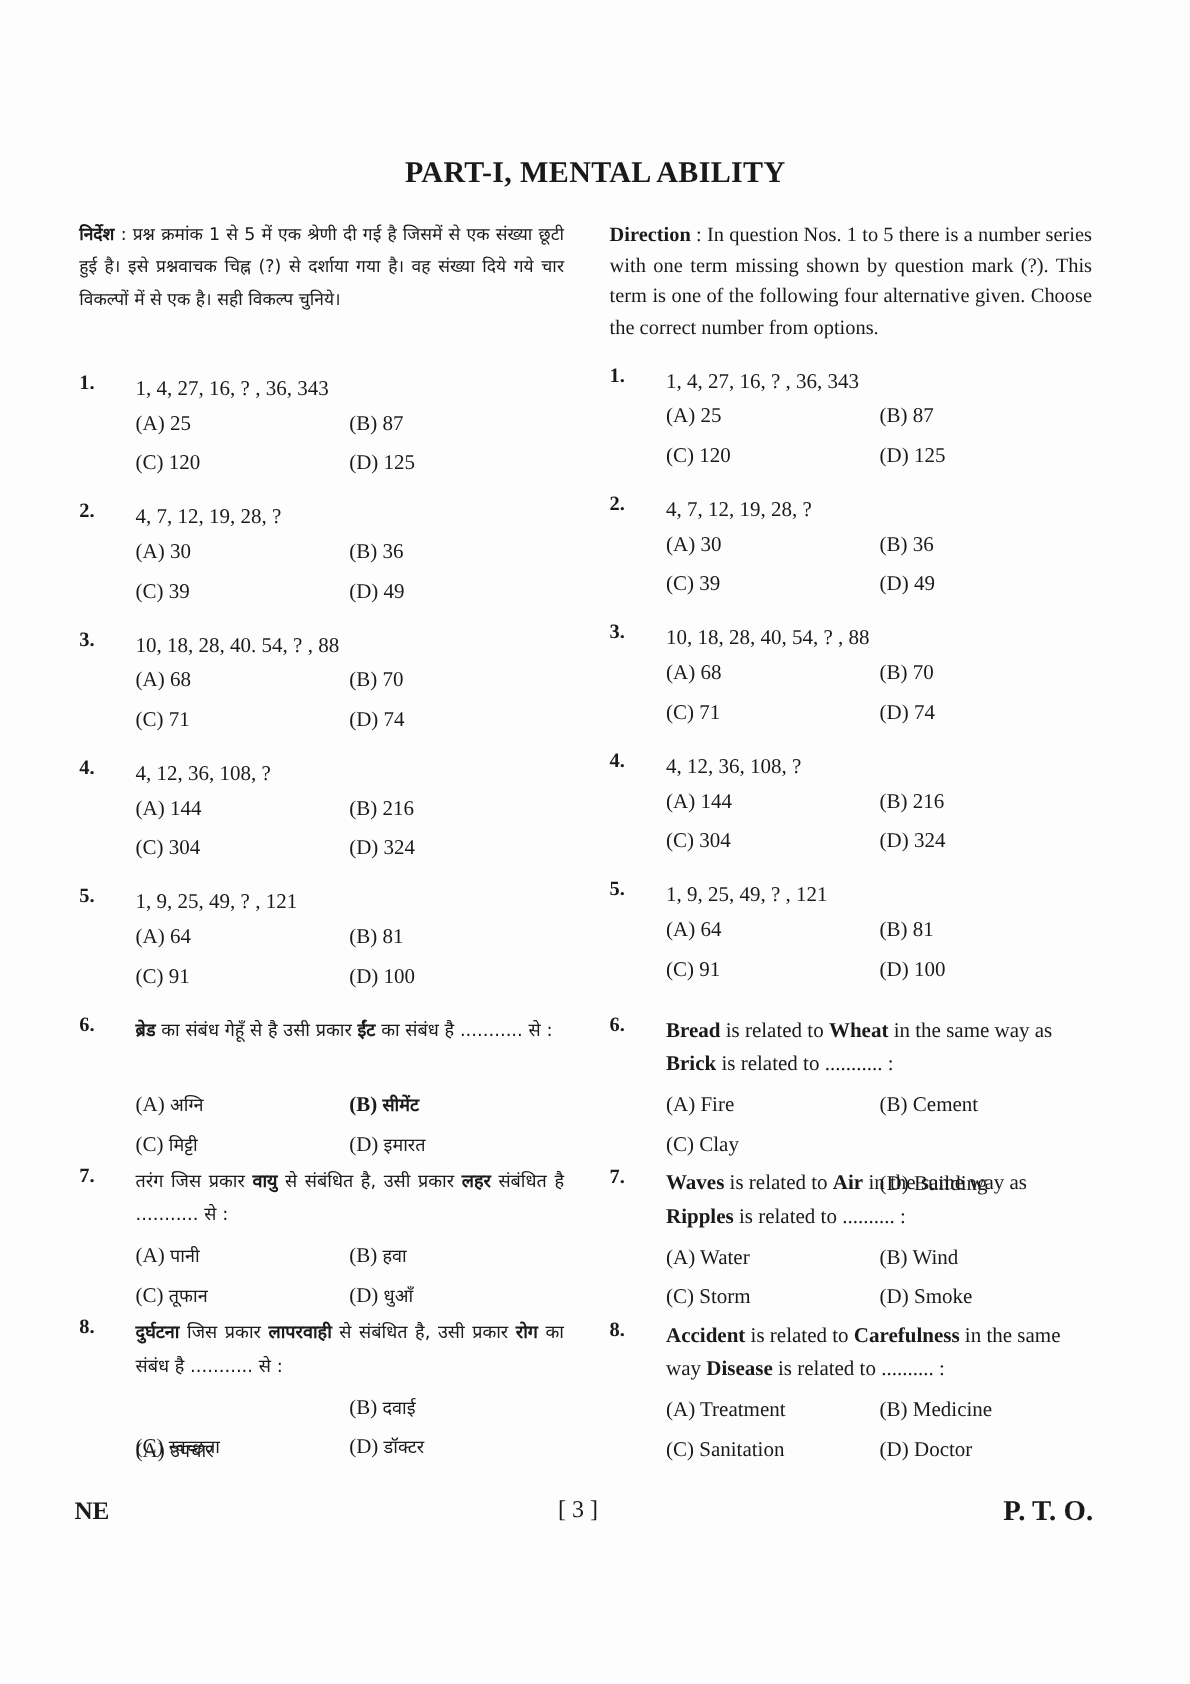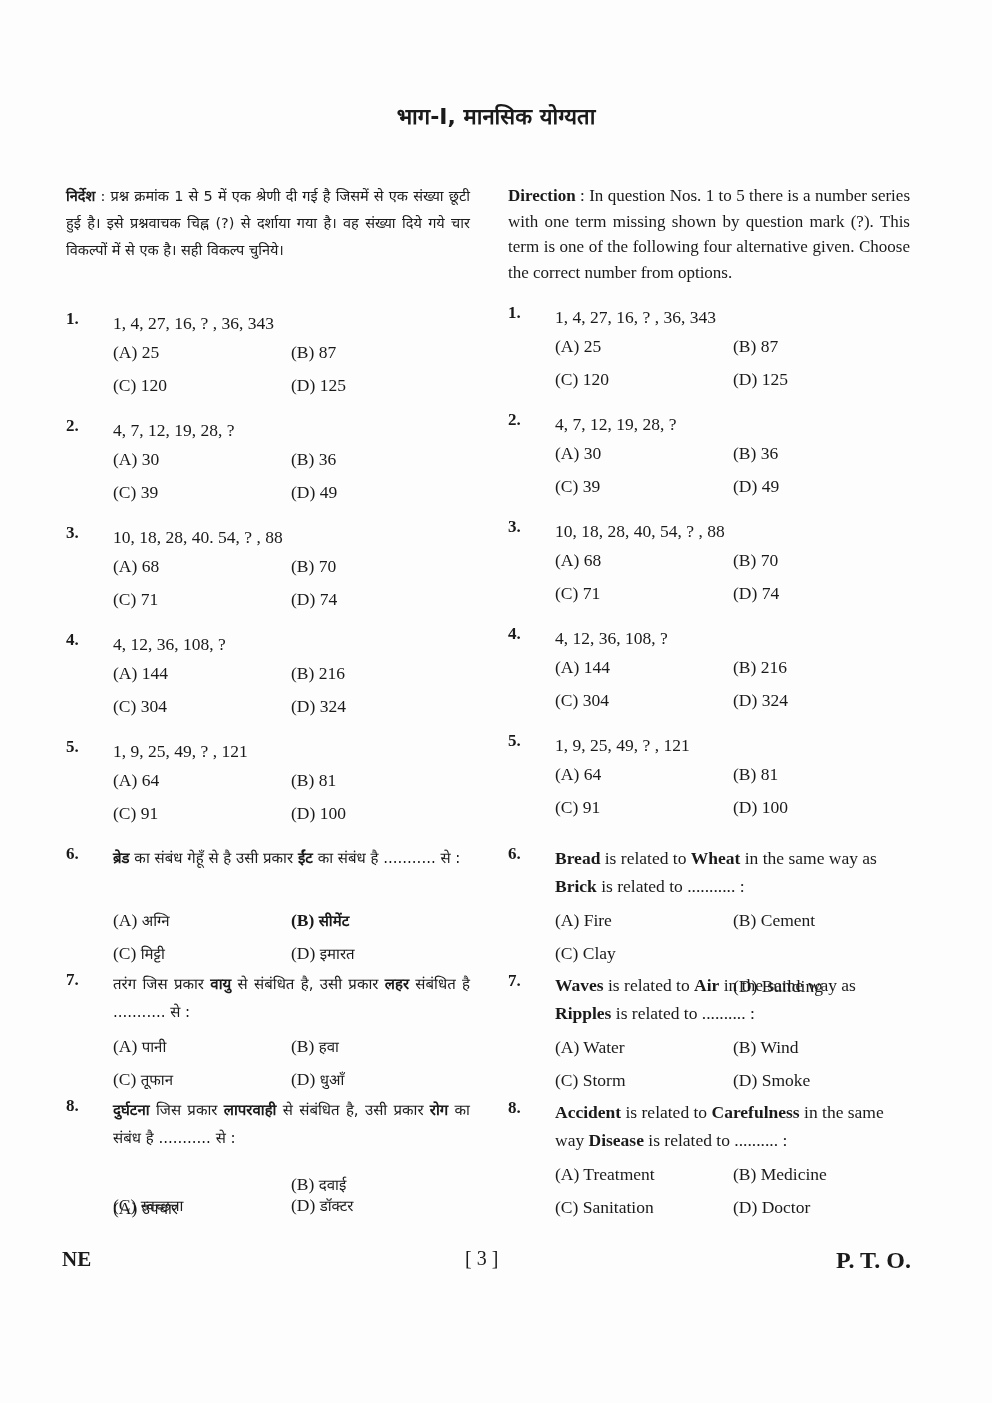--- a/index.html
+++ b/index.html
@@ -34,21 +34,21 @@
 
   .footer { position: absolute; top: 1247px; font-weight: bold; font-size: 21px; }
   .footer.left { left: 62px; }
   .footer.center { left: 465px; font-weight: normal; font-size: 20px; }
   .footer.right { left: 836px; font-size: 24px; }
 </style>
 </head>
 <body>
 
 <div class="page">
-  <div class="title hi">भाग-I, मानसिक योग्यता</div>
+  <div class="title en">PART-I, MENTAL ABILITY</div>
 
   <div class="col left">
     <p class="direction"><b>निर्देश</b><span> : प्रश्न क्रमांक 1 से 5 में एक श्रेणी दी गई है जिसमें से एक संख्या छूटी हुई है। इसे प्रश्नवाचक चिह्न (?) से दर्शाया गया है। वह संख्या दिये गये चार विकल्पों में से एक है। सही विकल्प चुनिये।</span></p>
     <div id="left-qs">
         <div class="q" style="top: 126px;">
           <span class="qnum">1.</span>
           <div class="qtext">1, 4, 27, 16, ? , 36, 343</div>
           <div class="opts" style="top: 0px;">
             <div class="opt a" style="top: 33px;">(A) 25</div>
             <div class="opt b" style="top: 33px;">(B) 87</div>
@@ -114,21 +114,21 @@
             <div class="opt b" style="top: 66px;"><span>(B) </span><span class="hv">हवा</span></div>
             <div class="opt c" style="top: 99px;"><span>(C) </span><span class="hv">तूफान</span></div>
             <div class="opt d" style="top: 99px;"><span>(D) </span><span class="hv">धुआँ</span></div>
           </div>
         </div>
         <div class="q" style="top: 913px;">
           <span class="qnum">8.</span>
           <div class="qtext hi"><b>दुर्घटना</b><span> जिस प्रकार </span><b>लापरवाही</b><span> से संबंधित है, उसी प्रकार </span><b>रोग</b><span> का संबंध है ........... से :</span></div>
           <div class="opts" style="top: 0px;">
             <div class="opt a" style="top: 66px; margin-top: 36px;"><span>(A) </span><span class="hv">उपचार</span></div>
-            <div class="opt b" style="top: 78px;"><span>(B) </span><span class="hv">दवाई</span></div>
+            <div class="opt b" style="top: 66px;"><span>(B) </span><span class="hv">दवाई</span></div>
             <div class="opt c" style="top: 99px;"><span>(C) </span><span class="hv">स्वच्छता</span></div>
             <div class="opt d" style="top: 99px;"><span>(D) </span><span class="hv">डॉक्टर</span></div>
           </div>
         </div>
       </div>
   </div>
 
   <div class="col right">
     <p class="direction"><b>Direction</b><span> : In question Nos. 1 to 5 there is a number series with one term missing shown by question mark (?). This term is one of the following four alternative given. Choose the correct number from options.</span></p>
     <div id="right-qs">

